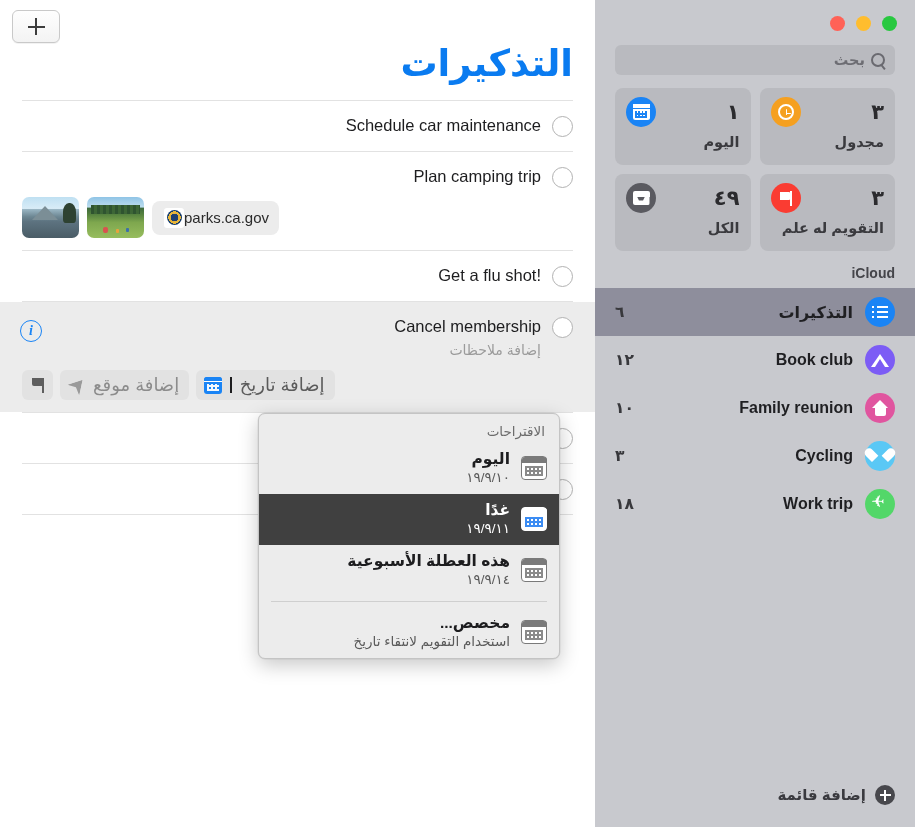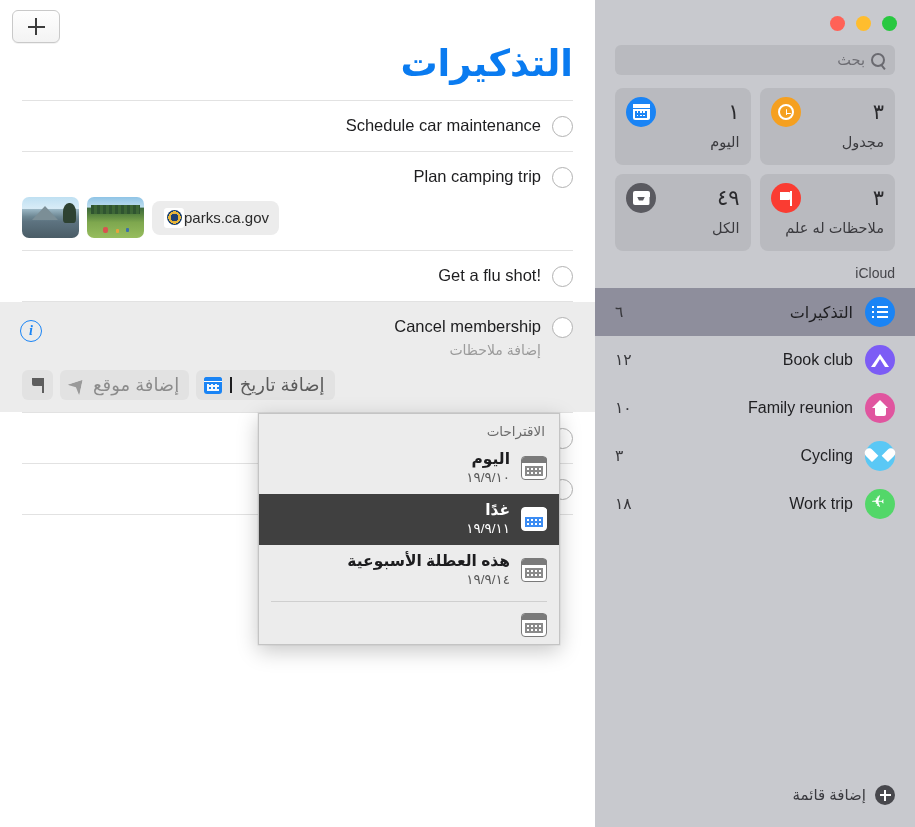--- a/index.html
+++ b/index.html
@@ -284,21 +284,21 @@
     border-radius: 0 0 0 2px;
   }
 
   
   .popover {
     position: absolute;
     left: 258px; top: 413px;
     width: 302px;
     background: #ececec;
     border: 1px solid #c4c4c4;
-    border-radius: 0;
+    border-radius: 7px;
     box-shadow: 0 6px 20px rgba(0,0,0,0.22), 0 0 0 0.5px rgba(0,0,0,0.08);
     direction: rtl;
     overflow: hidden;
     z-index: 40;
   }
   .pop-header {
     font-size: 13.5px;
     color: #6b6b6b;
     padding: 9px 14px 4px 14px;
     text-align: right;
@@ -361,20 +361,21 @@
   .pop-divider { height: 1px; background: #cfcfcf; margin: 5px 12px; }
 
   
   .sidebar {
     width: 320px; height: 827px;
     background: #c8c9ce;
     direction: rtl;
     position: relative;
     display: flex;
     flex-direction: column;
+    font-weight: bold;
   }
   .traffic {
     display: flex;
     flex-direction: row;
     gap: 11px;
     padding: 16px 18px 0 0;
     justify-content: flex-start;
     align-items: center;
   }
   .light { width: 15px; height: 15px; border-radius: 50%; cursor: default; }
@@ -687,20 +688,24 @@
         <span class="pop-text">
           <span class="pop-title">هذه العطلة الأسبوعية</span><br>
           <span class="pop-sub">١٩/٩/١٤</span>
         </span>
       </div>
 
       <div class="pop-divider"></div>
 
       <div class="pop-item">
         <span class="pop-cal"></span>
+        <span class="pop-text">
+          <span class="pop-title">مخصص...</span><br>
+          <span class="pop-sub">استخدام التقويم لانتقاء تاريخ</span>
+        </span>
       </div>
     </div>
 
   </div>
 
   <div class="sidebar">
 
     <div class="traffic">
       <span class="light" style="background:#28c840"></span>
       <span class="light" style="background:#ffbd2e"></span>
@@ -735,21 +740,21 @@
         <div class="tile-label">اليوم</div>
       </div>
 
       <div class="tile">
         <div class="tile-top">
           <span class="tile-icon" style="background:#fa3c32">
               <span class="ic-flag"></span>
             </span>
           <span class="tile-count">٣</span>
         </div>
-        <div class="tile-label">ملاحظات له علم</div>
+        <div class="tile-label">التقويم له علم</div>
       </div>
 
       <div class="tile">
         <div class="tile-top">
           <span class="tile-icon" style="background:#5a5a60">
               <span class="ic-archive"></span>
             </span>
           <span class="tile-count">٤٩</span>
         </div>
         <div class="tile-label">الكل</div>

